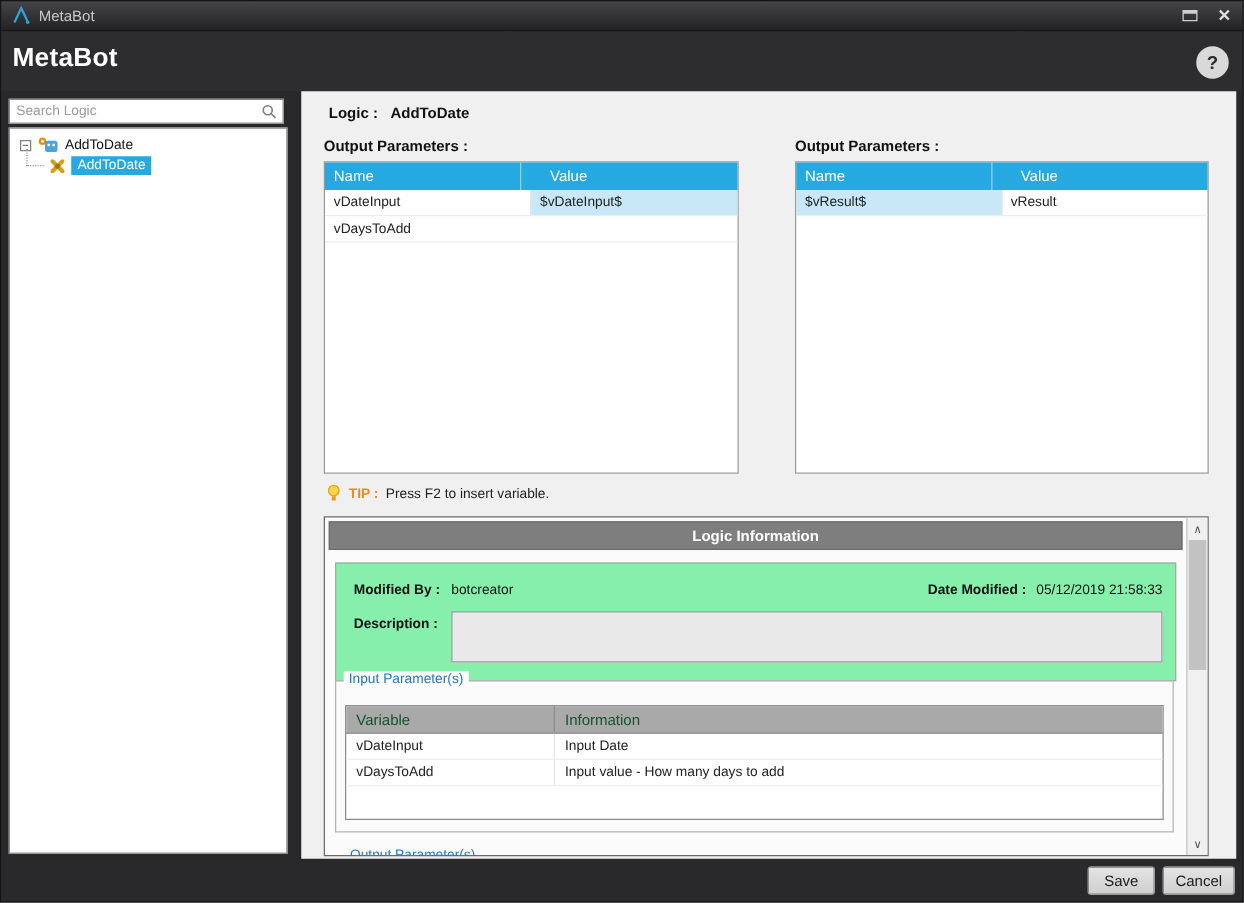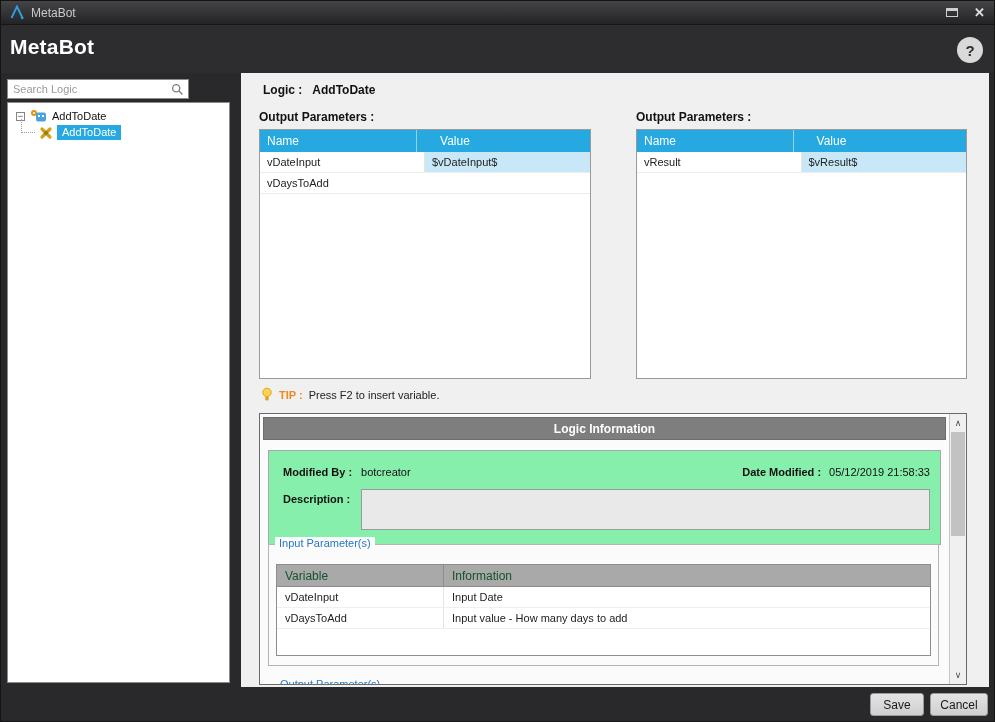--- a/index.html
+++ b/index.html
@@ -23,21 +23,21 @@
   
   .app-header { position:absolute; left:0; top:24px; right:0; height:48px; background:#2d2d2f; }
   .app-title { position:absolute; left:9px; top:10px; color:#ffffff; font-size:21px; font-weight:bold; letter-spacing:.2px; }
   .help-button {
     position:absolute; right:11px; top:12px; width:26px; height:26px; border-radius:50%;
     background:#d9d9d9; color:#2b2b2d; font-weight:bold; font-size:15px;
     display:flex; align-items:center; justify-content:center; cursor:pointer;
   }
   
   .search-box {
-    position:absolute; left:6px; top:78px; width:182px; height:20px;
+    position:absolute; left:6px; top:78px; width:220px; height:20px;
     background:#fff; border:1px solid #8a8a8a; display:flex; align-items:center; padding-right:4px;
   }
   .search-box input { flex:1; border:none; outline:none; font-family:inherit; font-size:11px; padding:0 5px; color:#333; background:transparent; }
   .search-box input::placeholder { color:#9a9a9a; }
   .tree-box { position:absolute; left:6px; top:101px; width:223px; height:581px; background:#fff; border:1px solid #8a8a8a; }
   .tree-root { display:flex; align-items:center; gap:5px; padding:6px 0 0 8px; font-size:11px; color:#111; }
   .expander { width:9px; height:9px; border:1px solid #848484; background:#fff; color:#333; font-size:9px; line-height:7px; text-align:center; cursor:pointer; }
   .tree-child { display:flex; align-items:center; gap:4px; margin:2px 0 0 22px; position:relative; }
   .connector { width:14px; height:14px; border-left:1px dotted #9a9a9a; border-bottom:1px dotted #9a9a9a; margin:-8px 0 6px -9px; }
   .selected-node { background:#25a9e0; color:#fff; font-size:11px; padding:1px 5px 2px 5px; cursor:pointer; }
@@ -173,22 +173,22 @@
         <div class="cell">vDaysToAdd</div>
       </div>
     </div>
 
     <div class="param-table tbl-output">
       <div class="pt-header">
         <div class="cell">Name</div>
         <div class="cell">Value</div>
       </div>
       <div class="pt-row">
+        <div class="cell hl">$vResult$</div>
         <div class="cell">vResult</div>
-        <div class="cell hl">$vResult$</div>
       </div>
     </div>
 
     <div class="tip-row">
       <svg width="12" height="15" viewBox="0 0 12 15">
         <circle cx="6" cy="5.4" r="4.2" fill="#ffd34d" stroke="#e8a013" stroke-width="1"></circle>
         <rect x="4.4" y="10" width="3.2" height="3.4" fill="#e8a013"></rect>
       </svg>
       <span class="tip-label">TIP :</span>
       <span>Press F2 to insert variable.</span>

